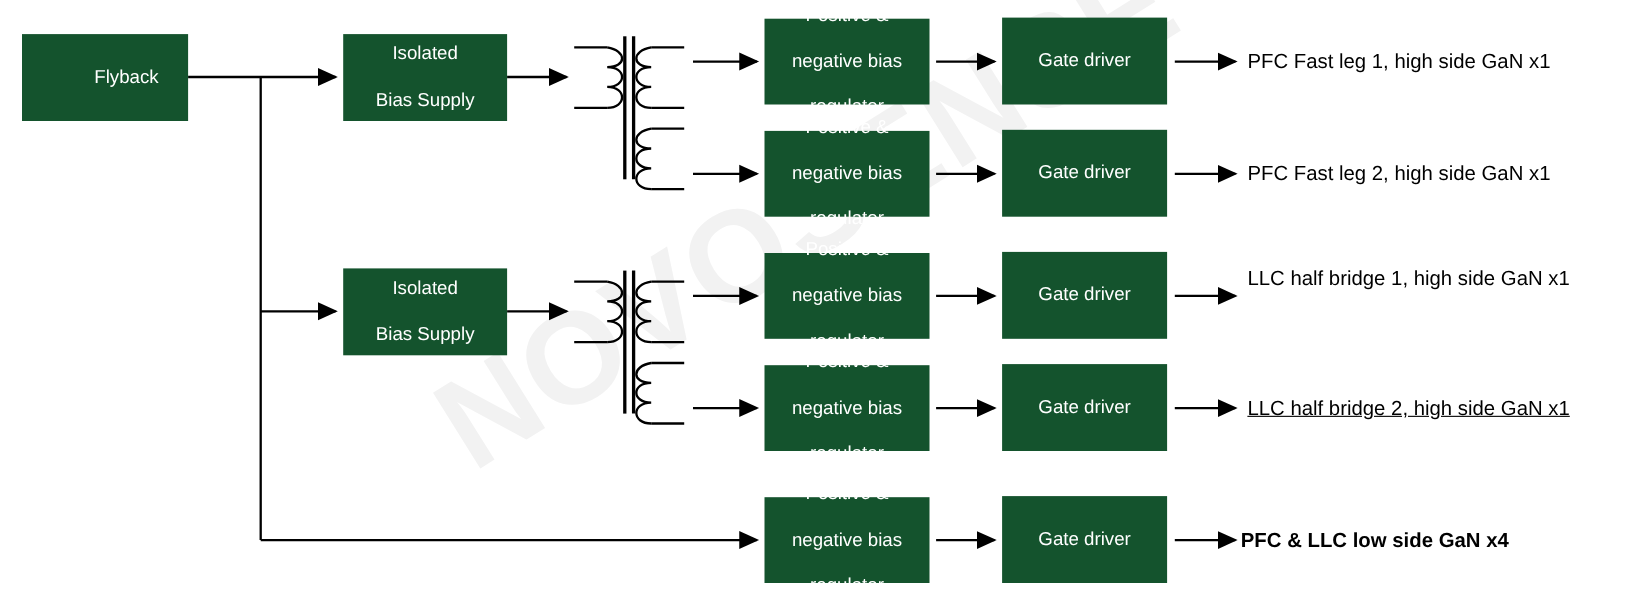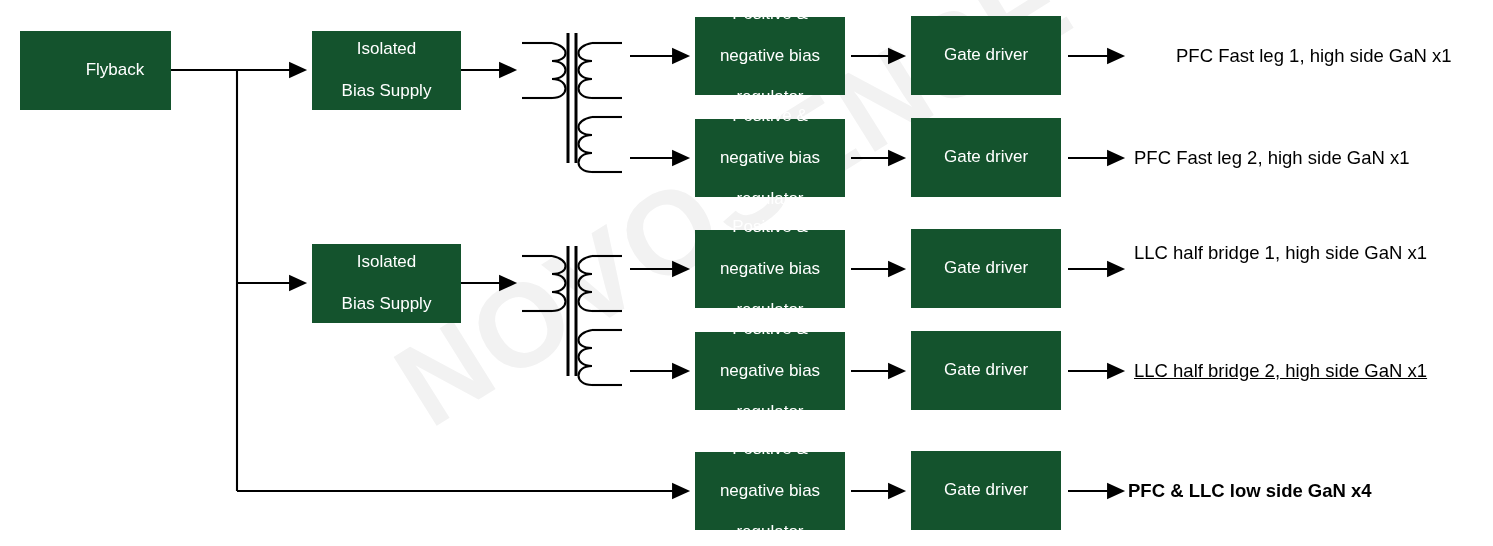--- a/index.html
+++ b/index.html
@@ -116,21 +116,21 @@
   <div class="box" style="left:312px;top:244px;width:149px;height:79px;">
     <span><span>Isolated</span><br><span>Bias Supply</span></span>
   </div>
 
   <div class="box" style="left:695px;top:17px;width:150px;height:78px;">
     <span><span>Positive &amp;</span><br><span>negative bias</span><br><span>regulator</span></span>
   </div>
   <div class="box" style="left:911px;top:16px;width:150px;height:79px;">
     <span>Gate driver</span>
   </div>
-  <div class="label" style="left:1134px;top:38px;height:36px;margin-left:42px;">
+  <div class="label" style="left:1134px;top:38px;height:36px;">
     <span>PFC Fast leg 1, high side GaN x1</span>
   </div>
 
   <div class="box" style="left:695px;top:119px;width:150px;height:78px;">
     <span><span>Positive &amp;</span><br><span>negative bias</span><br><span>regulator</span></span>
   </div>
   <div class="box" style="left:911px;top:118px;width:150px;height:79px;">
     <span>Gate driver</span>
   </div>
   <div class="label" style="left:1134px;top:140px;height:36px;text-align:right;">

